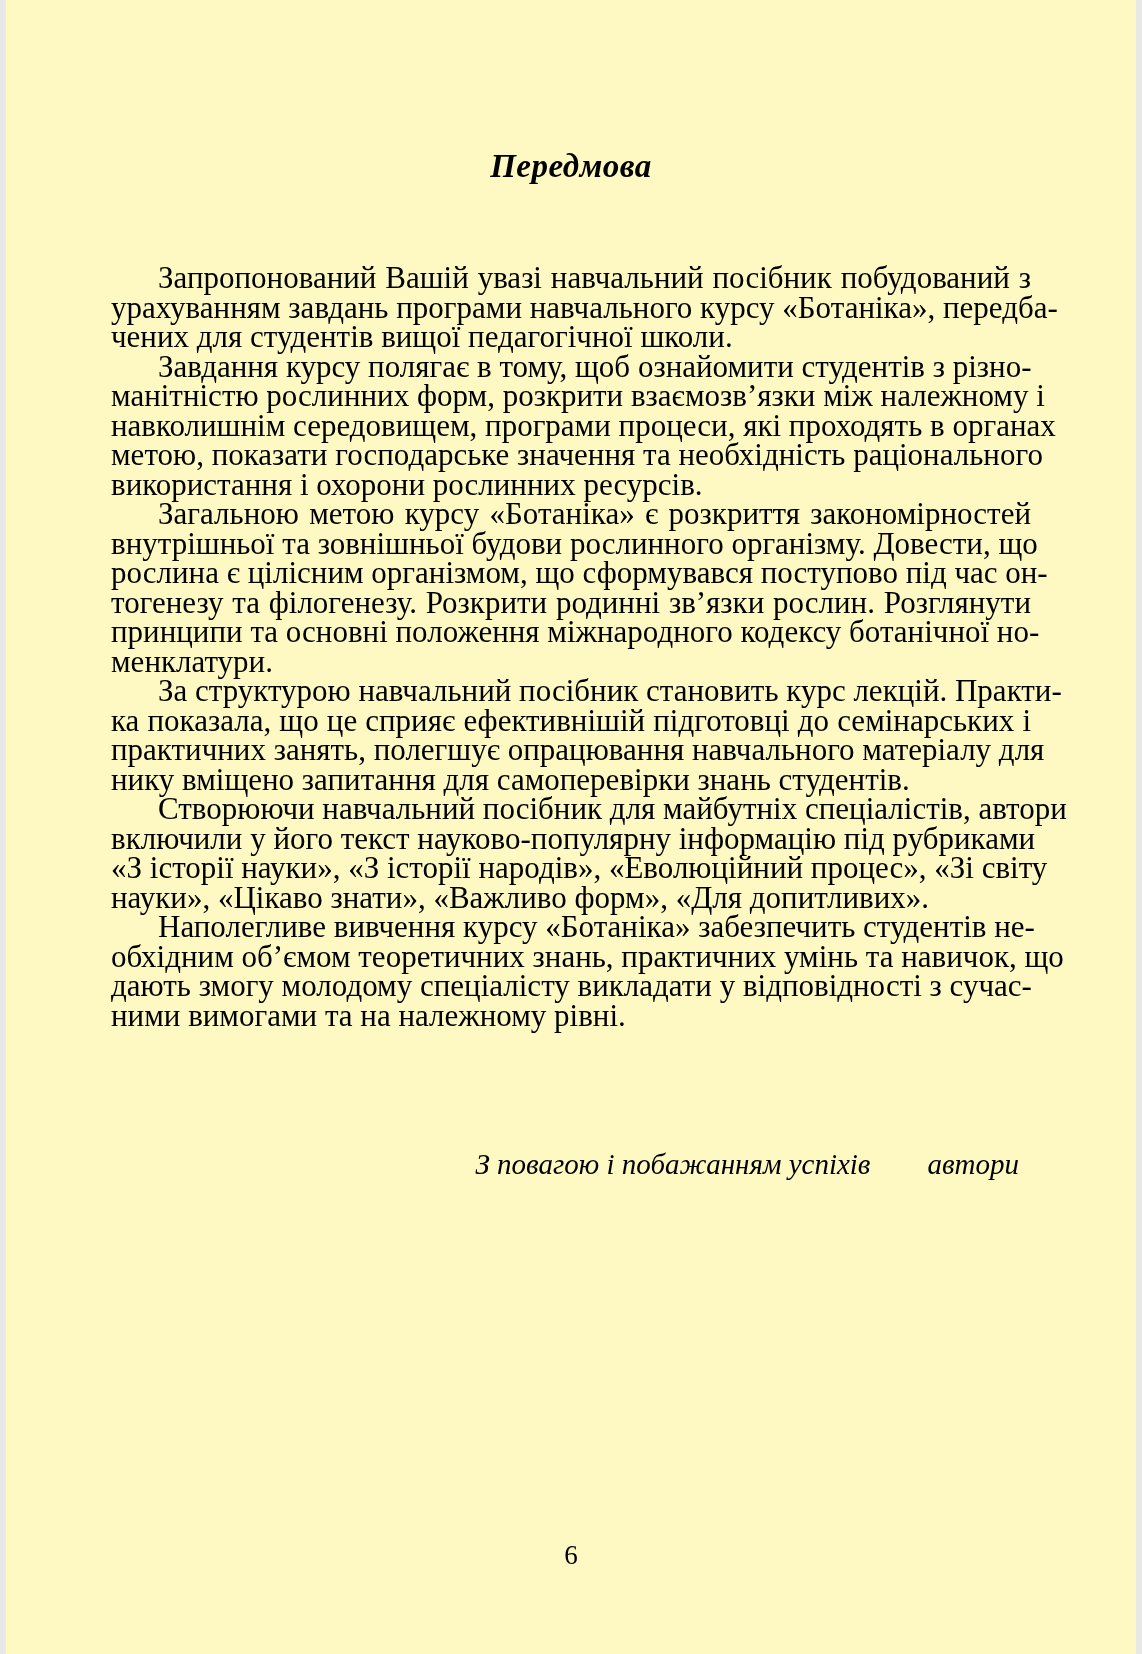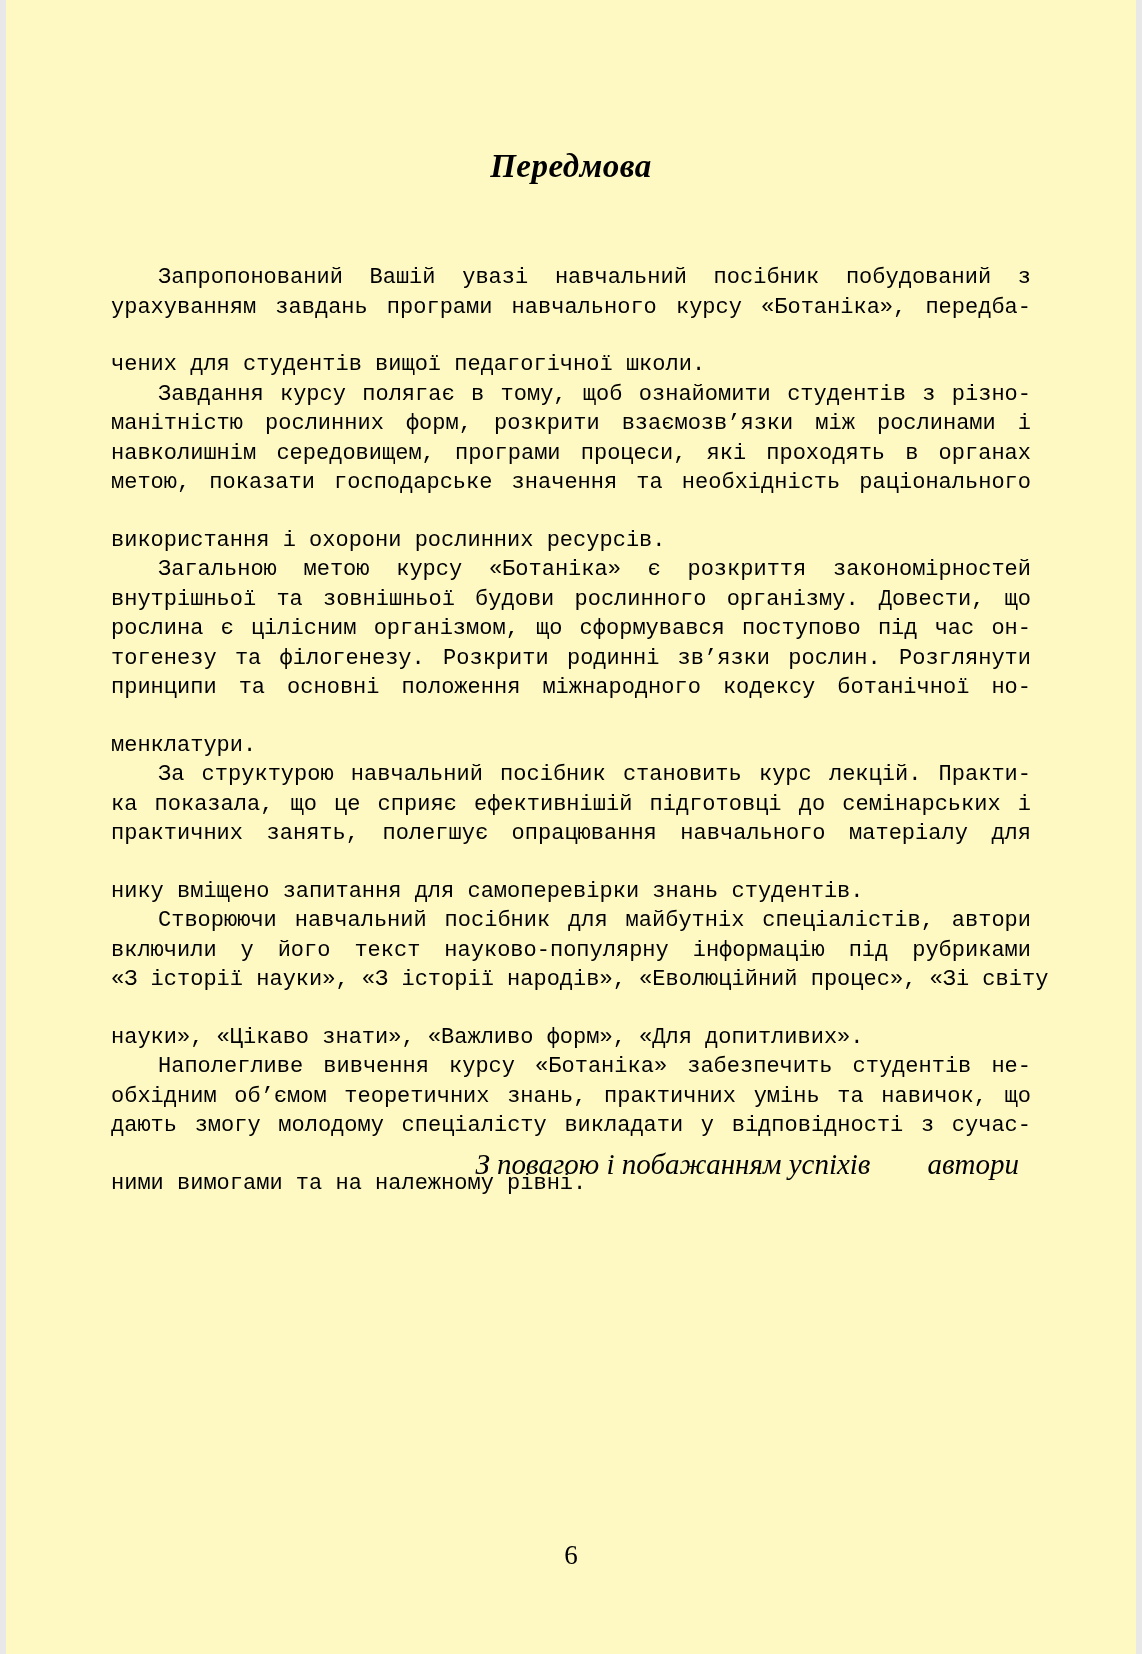--- a/index.html
+++ b/index.html
@@ -25,34 +25,32 @@
     font-size: 33px;
     font-weight: bold;
     font-style: italic;
     letter-spacing: 0.5px;
   }
   .text-block {
     position: absolute;
     top: 263px;
     left: 105px;
     width: 920px;
-    font-size: 22px;
+    font-size: 31px;
     line-height: 29.5px;
-    font-family: Liberation Mono, monospace;
   }
   .text-line {
     text-align: justify;
     text-align-last: justify;
     white-space: nowrap;
   }
   .text-line.indent { text-indent: 47px; }
   .text-line.last {
     text-align-last: left;
     white-space: normal;
-    margin-top: 28px;
   }
   .signature {
     position: absolute;
     top: 1148px;
     right: 117px;
     font-size: 29px;
     font-style: italic;
     white-space: nowrap;
   }
   .sig-gap {
@@ -73,21 +71,21 @@
 
 <div class="page">
 
   <h1 class="page-title">Передмова</h1>
 
   <div class="text-block" id="text-block">
       <div class="text-line indent">Запропонований Вашій увазі навчальний посібник побудований з</div>
       <div class="text-line">урахуванням завдань програми навчального курсу «Ботаніка», передба-</div>
       <div class="text-line last">чених для студентів вищої педагогічної школи.</div>
       <div class="text-line indent">Завдання курсу полягає в тому, щоб ознайомити студентів з різно-</div>
-      <div class="text-line">манітністю рослинних форм, розкрити взаємозв’язки між рослинами і</div>
+      <div class="text-line">манітністю рослинних форм, розкрити взаємозв’язки між належному і</div>
       <div class="text-line">навколишнім середовищем, програми процеси, які проходять в органах</div>
       <div class="text-line">метою, показати господарське значення та необхідність раціонального</div>
       <div class="text-line last">використання і охорони рослинних ресурсів.</div>
       <div class="text-line indent">Загальною метою курсу «Ботаніка» є розкриття закономірностей</div>
       <div class="text-line">внутрішньої та зовнішньої будови рослинного організму. Довести, що</div>
       <div class="text-line">рослина є цілісним організмом, що сформувався поступово під час он-</div>
       <div class="text-line">тогенезу та філогенезу. Розкрити родинні зв’язки рослин. Розглянути</div>
       <div class="text-line">принципи та основні положення міжнародного кодексу ботанічної но-</div>
       <div class="text-line last">менклатури.</div>
       <div class="text-line indent">За структурою навчальний посібник становить курс лекцій. Практи-</div>

